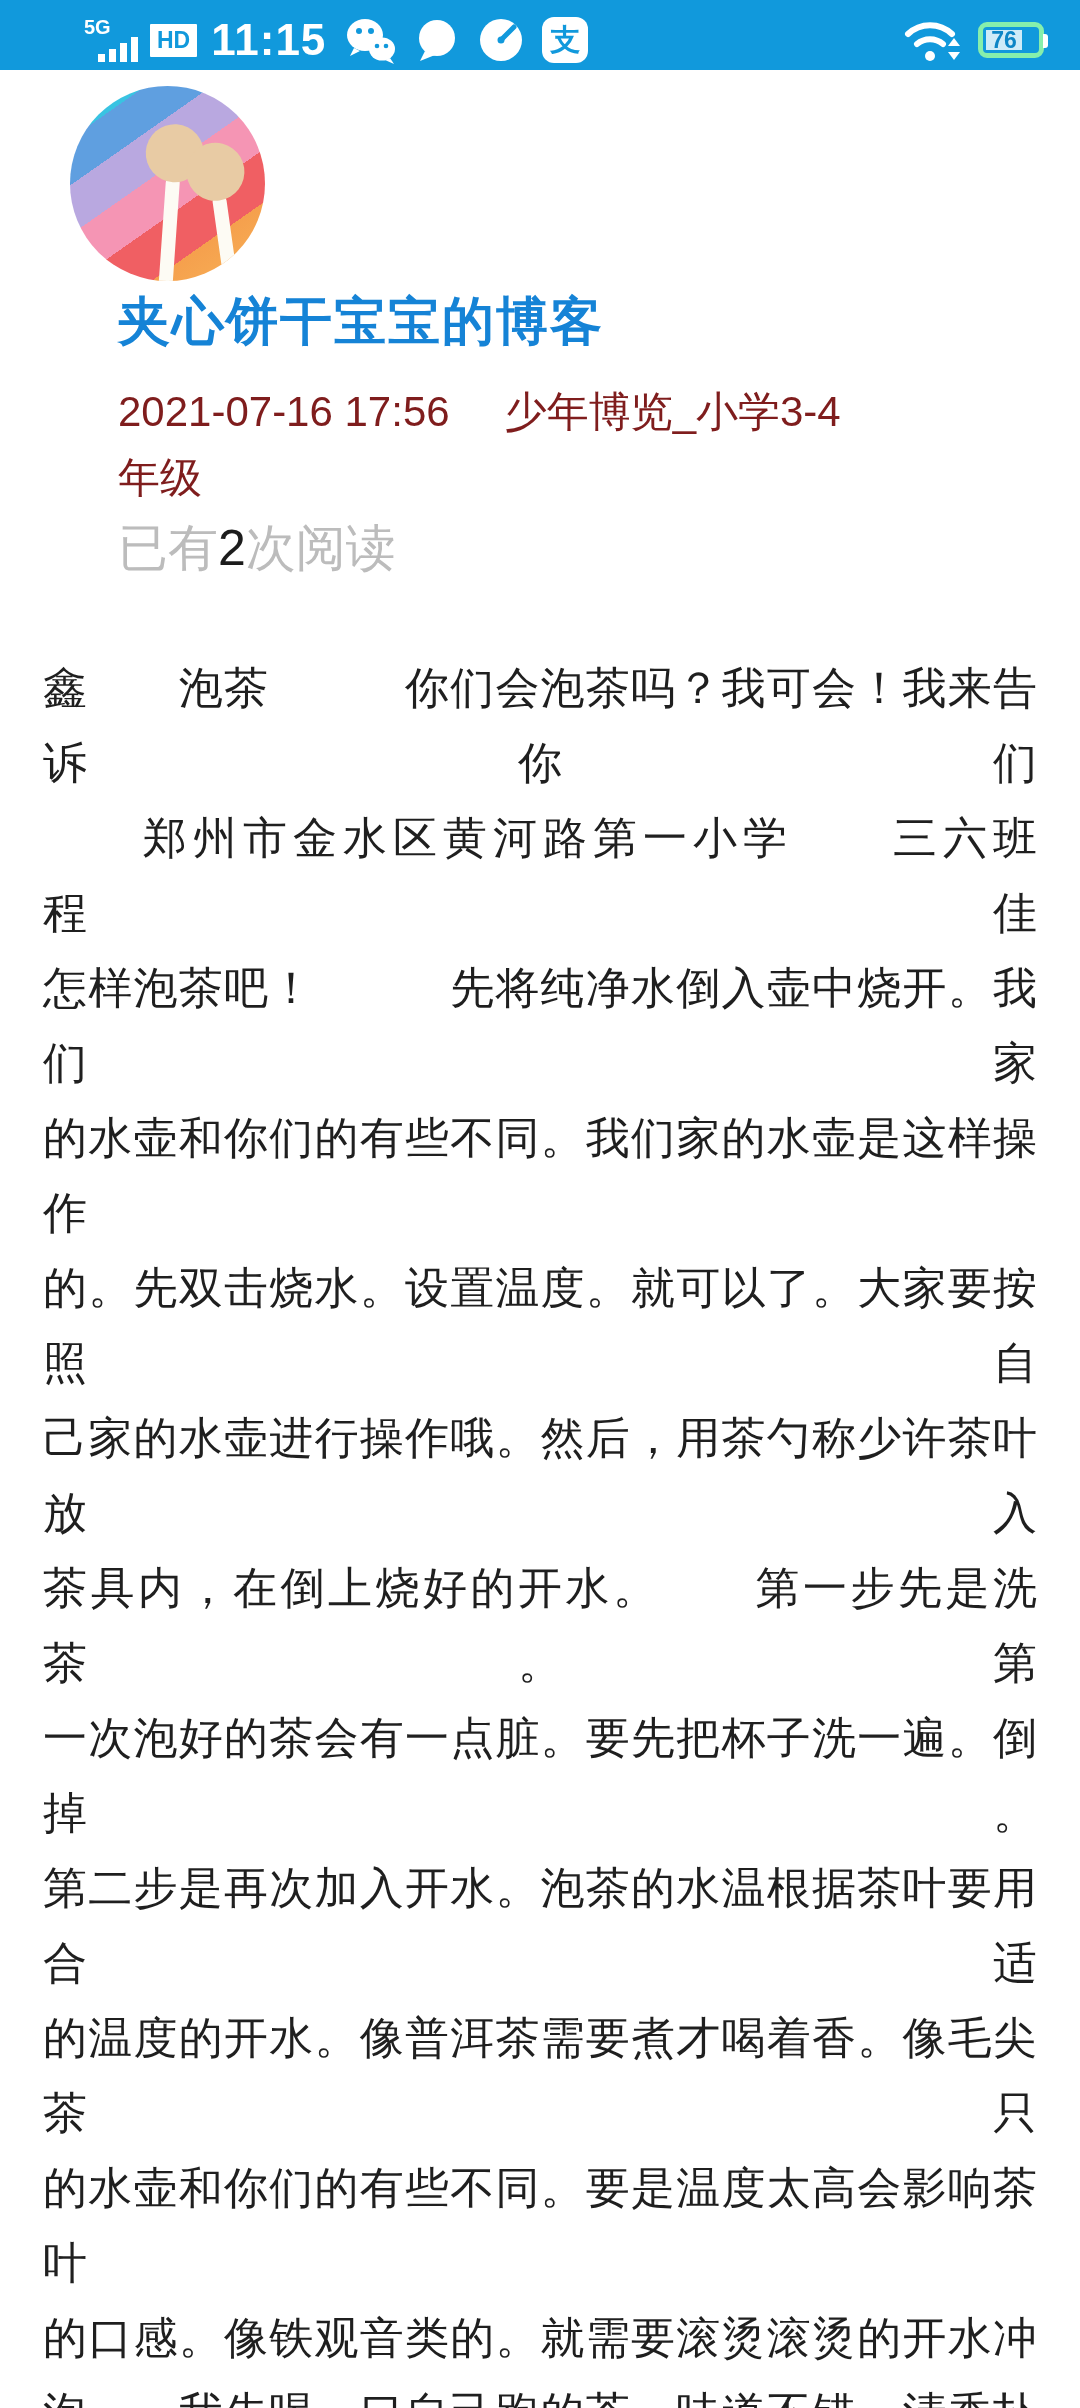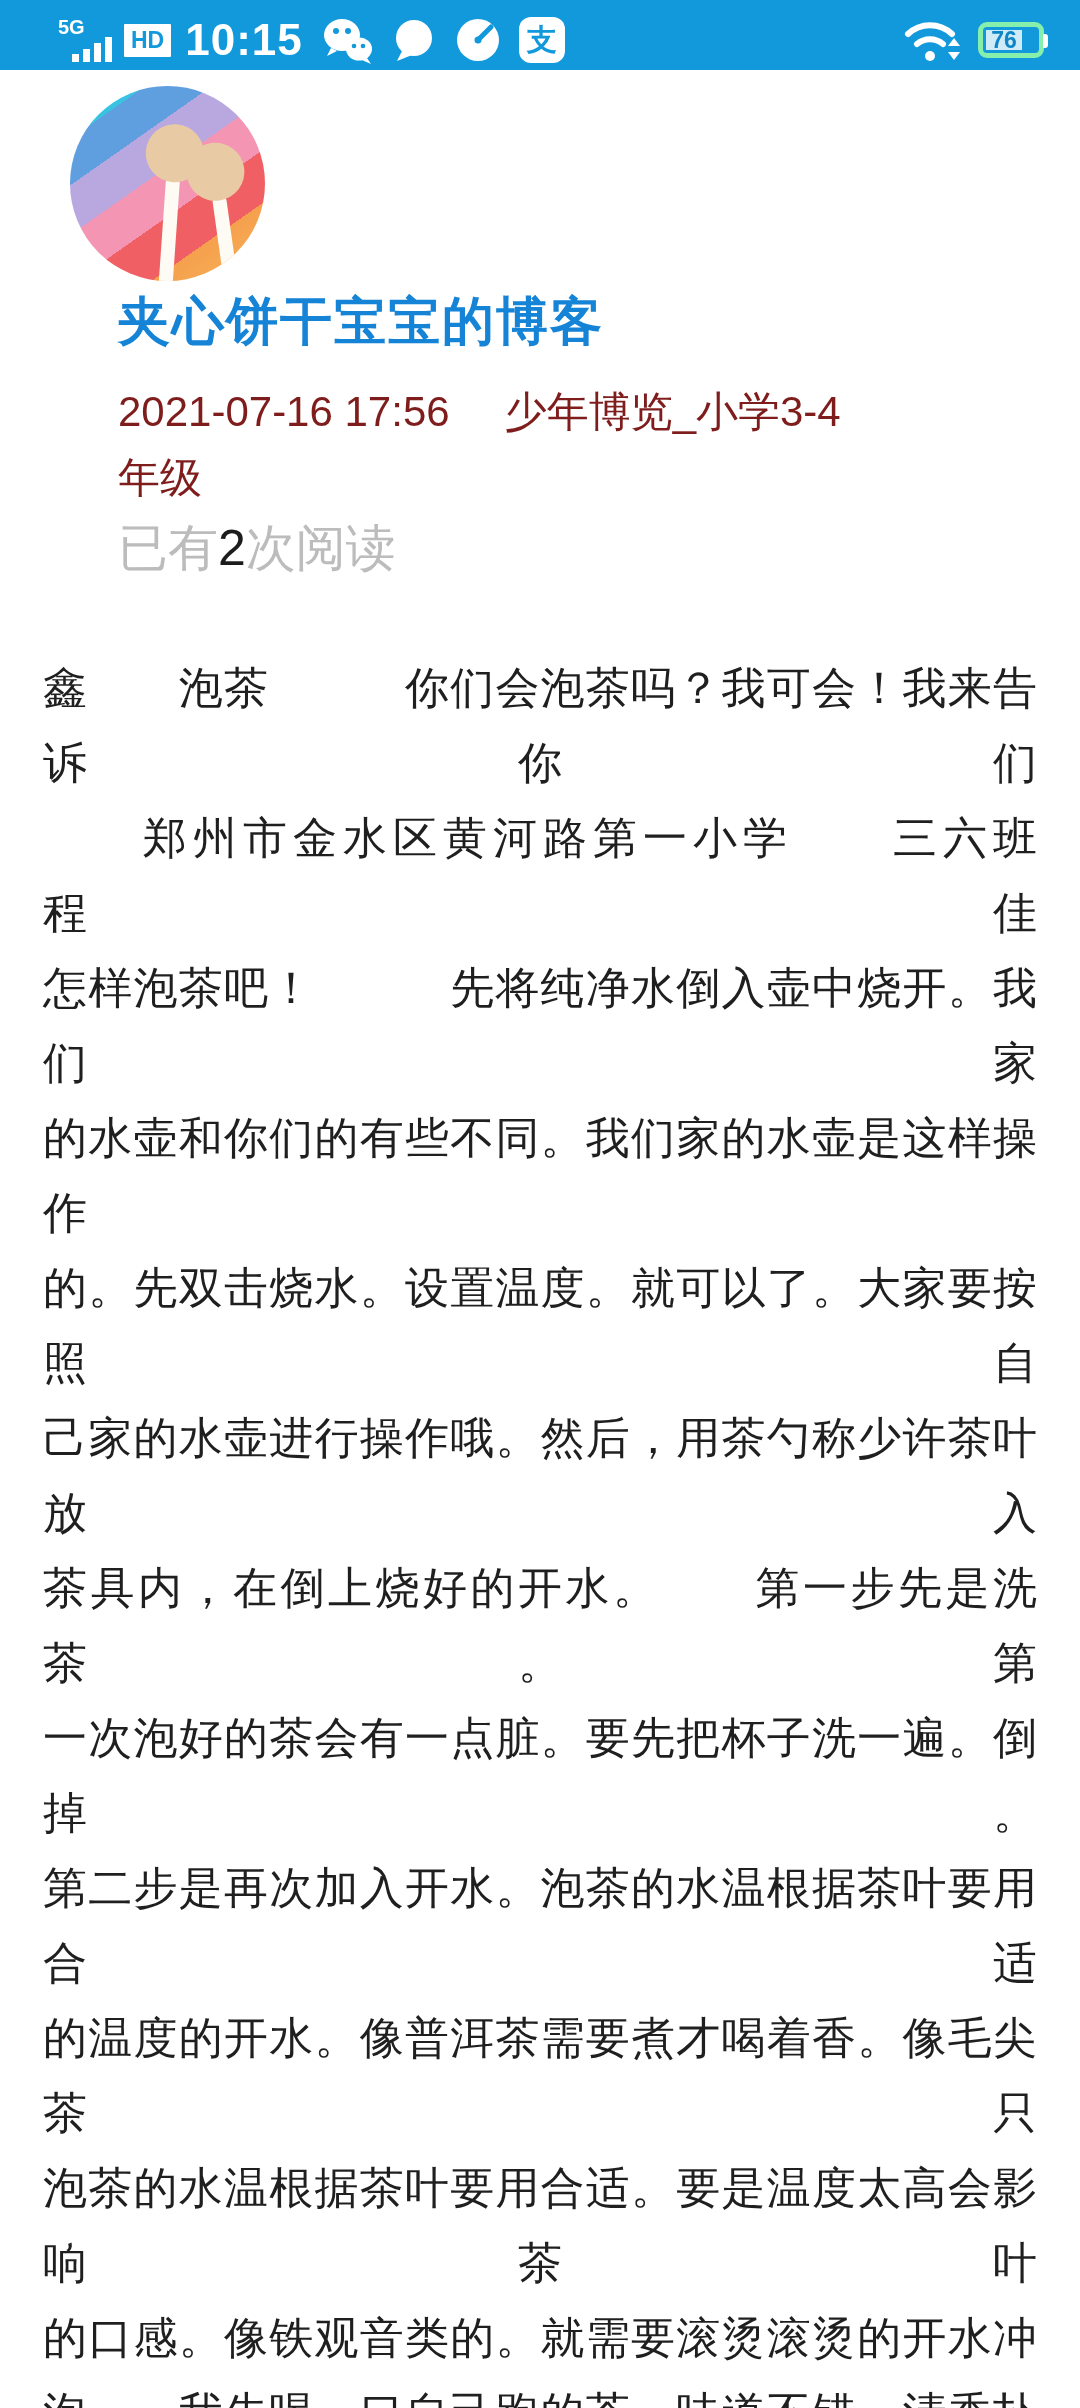--- a/index.html
+++ b/index.html
@@ -2,21 +2,21 @@
 <html><head>
 <meta charset="utf-8">
 <style>
   * { margin:0; padding:0; box-sizing:border-box; }
   html,body { width:1080px; height:2408px; overflow:hidden; background:#fff;
     font-family:"Liberation Sans","DejaVu Sans",sans-serif; }
   body { display:flex; flex-direction:column; }
 
   
   .top-blue { background:#1199dc; color:#fff; }
-  .status-bar { display:flex; align-items:center; padding:10px 36px 0 58px; height:70px; }
+  .status-bar { display:flex; align-items:center; padding:10px 36px 0 84px; height:70px; }
   .sig-wrap { position:relative; width:56px; height:48px; }
   .sig-label { position:absolute; top:0; left:0; font-size:20px; font-weight:bold; }
   .sig-bars { position:absolute; bottom:2px; right:0; }
   .hd-badge { background:#fff; color:#1199dc; font-size:23px; font-weight:bold;
     border-radius:1px; padding:3px 7px; margin-left:10px; }
   .sb-time { font-size:44px; font-weight:bold; margin-left:14px; letter-spacing:1px; }
   .sb-ico { margin-left:18px; display:flex; align-items:center; }
   .alipay-badge { background:#fff; color:#1199dc; width:46px; height:46px; border-radius:12px;
     display:flex; align-items:center; justify-content:center; font-size:30px; font-weight:bold; margin-left:18px;}
   .sb-spacer { flex:1; }
@@ -63,21 +63,21 @@
     <div class="sig-wrap">
       <span class="sig-label">5G</span>
       <svg class="sig-bars" width="42" height="28" viewBox="0 0 42 28">
         <rect x="0" y="20" width="7" height="8" fill="#fff"></rect>
         <rect x="11" y="15" width="7" height="13" fill="#fff"></rect>
         <rect x="22" y="9" width="7" height="19" fill="#fff"></rect>
         <rect x="33" y="3" width="7" height="25" fill="#fff"></rect>
       </svg>
     </div>
     <span class="hd-badge">HD</span>
-    <span class="sb-time">10:15</span>
+    <span class="sb-time">11:15</span>
     <span class="sb-ico">
       <svg width="52" height="48" viewBox="0 0 52 48">
         <ellipse cx="21" cy="19" rx="18" ry="16" fill="#fff"></ellipse>
         <path d="M10 32 L6 40 L16 35 Z" fill="#fff"></path>
         <circle cx="15" cy="15" r="3" fill="#1199dc"></circle>
         <circle cx="27" cy="15" r="3" fill="#1199dc"></circle>
         <ellipse cx="38" cy="33" rx="13" ry="11.5" fill="#fff"></ellipse>
         <path d="M46 42 L50 48 L41 44 Z" fill="#fff"></path>
         <circle cx="33" cy="30" r="2.3" fill="#1199dc"></circle>
         <circle cx="42" cy="30" r="2.3" fill="#1199dc"></circle>
@@ -132,21 +132,21 @@
   <div class="content-line">鑫　　泡茶　　　你们会泡茶吗？我可会！我来告诉你们</div>
   <div class="content-line">　　郑州市金水区黄河路第一小学　　三六班　　程佳</div>
   <div class="content-line">怎样泡茶吧！　　　先将纯净水倒入壶中烧开。我们家</div>
   <div class="content-line">的水壶和你们的有些不同。我们家的水壶是这样操作</div>
   <div class="content-line">的。先双击烧水。设置温度。就可以了。大家要按照自</div>
   <div class="content-line">己家的水壶进行操作哦。然后，用茶勺称少许茶叶放入</div>
   <div class="content-line">茶具内，在倒上烧好的开水。　　第一步先是洗茶。第</div>
   <div class="content-line">一次泡好的茶会有一点脏。要先把杯子洗一遍。倒掉。</div>
   <div class="content-line">第二步是再次加入开水。泡茶的水温根据茶叶要用合适</div>
   <div class="content-line">的温度的开水。像普洱茶需要煮才喝着香。像毛尖茶只</div>
-  <div class="content-line">泡茶的水温根据茶叶要用合适。要是温度太高会影响茶叶</div>
+  <div class="content-line">的水壶和你们的有些不同。要是温度太高会影响茶叶</div>
   <div class="content-line">的口感。像铁观音类的。就需要滚烫滚烫的开水冲</div>
   <div class="content-line">泡。　我先喝一口自己跑的茶。味道不错。清香扑鼻。</div>
 
 </div>
 
 <div class="gap-white"></div>
 <div class="gray-band"></div>
 <div class="light-strip"></div>
 
 <div class="divider2"></div>

